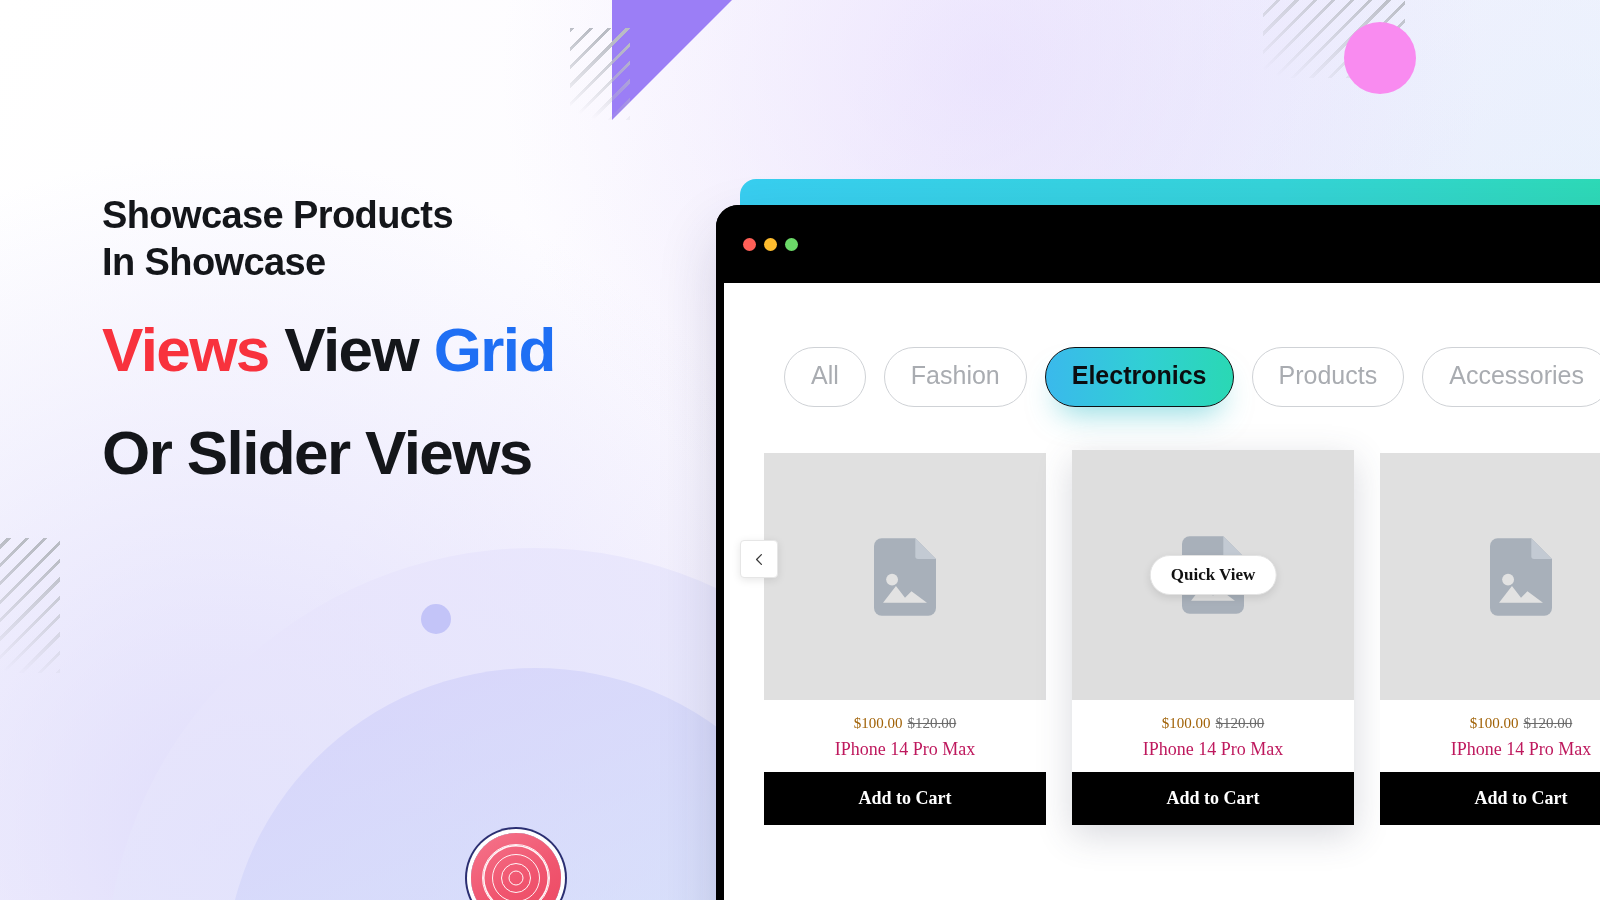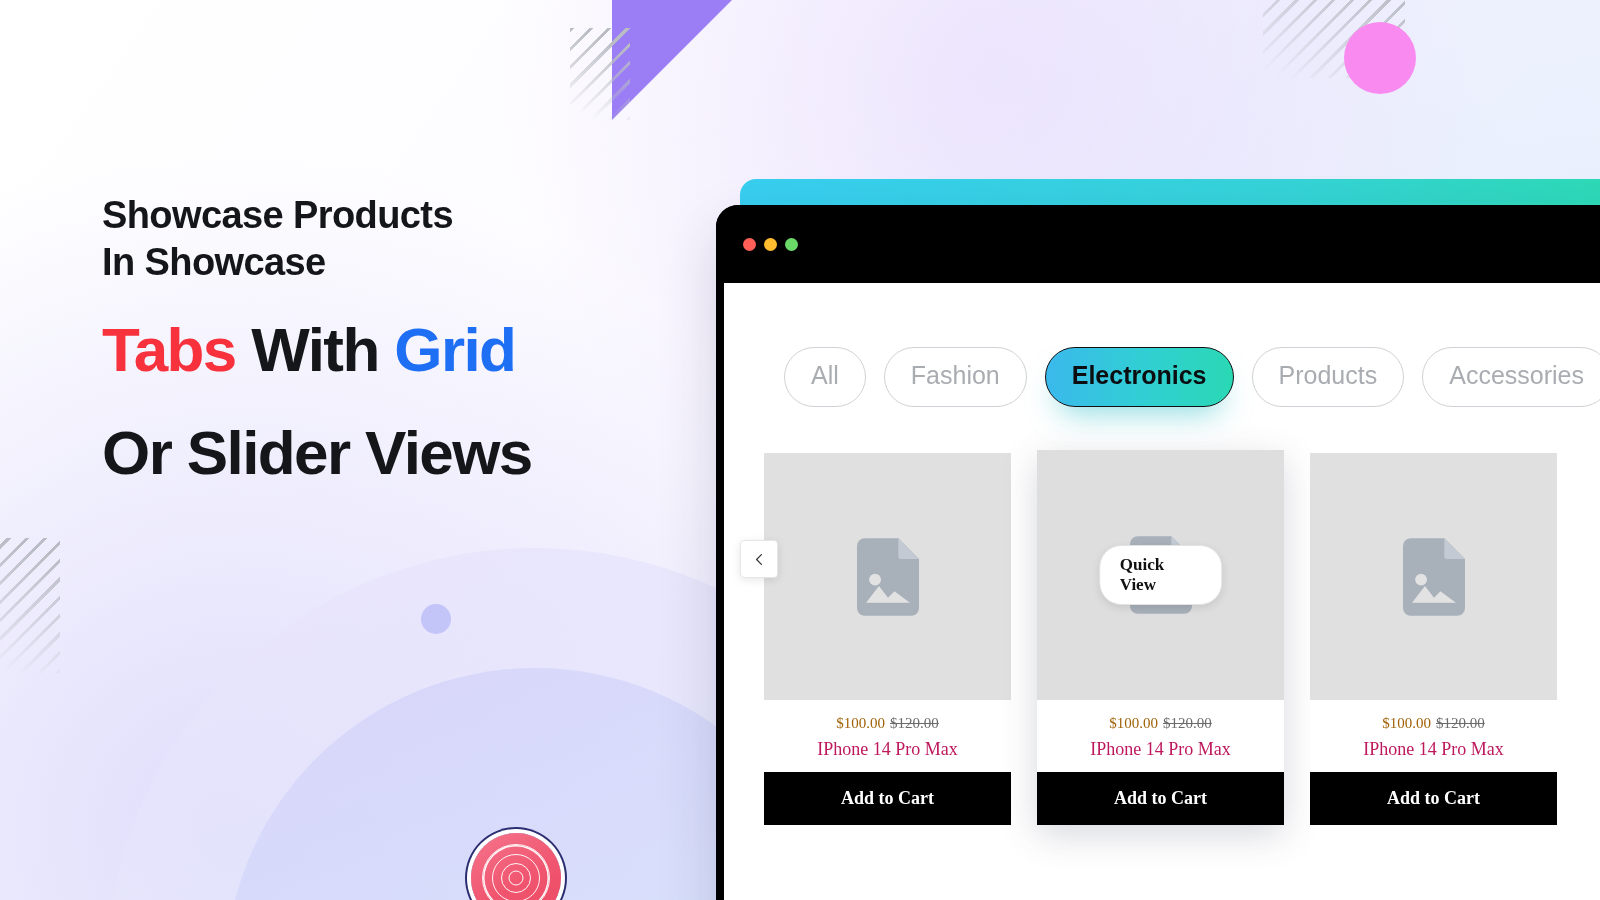--- a/index.html
+++ b/index.html
@@ -130,21 +130,21 @@
     font-size:25px;color:#a9acb1;box-sizing:border-box;
   }
   .tab.active{
     border:1.5px solid #0f1114;color:#0b0d10;font-weight:700;
     background:linear-gradient(90deg,#3ab9ec 0%,#31cfd4 52%,#2ad8b4 100%);
     box-shadow:0 18px 30px -12px rgba(50,190,200,.55);
   }
 
   
   .grid{position:absolute;left:40px;top:170px;display:flex;gap:26px;align-items:flex-start;}
-  .card{width:247px;background:#fff;position:relative;}
+  .card{width:282px;background:#fff;position:relative;}
   .card.raised{
     margin-top:-3px;
     box-shadow:0 10px 34px rgba(60,64,90,.20);
   }
   .thumb{
     height:247px;background:#e0e0e0;position:relative;
     display:flex;align-items:center;justify-content:center;
   }
   .card.raised .thumb{background:#dedede;height:250px;}
   .img-icon{width:62px;height:80px;opacity:1;}
@@ -189,21 +189,21 @@
 <div class="deco dot-peri"></div>
 <div class="deco badge-rings">
   <span class="ring-inner"></span>
   <span class="ring-inner2"></span>
 </div>
 
 <div class="headline">
   <h2 class="hl-small">Showcase Products</h2>
   <h2 class="hl-small">In Showcase</h2>
   <h1 class="hl-big">
-    <span class="hl-red">Tabs</span><span> With </span><span class="hl-blue">Grid</span>
+    <span class="hl-red">Views</span><span> View </span><span class="hl-blue">Grid</span>
   </h1>
   <h1 class="hl-big">Or Slider Views</h1>
 </div>
 
 <div class="grad-bar"></div>
 
 <div class="browser">
 
   <div class="title-bar">
     <span class="tl-dot tl-red"></span>

